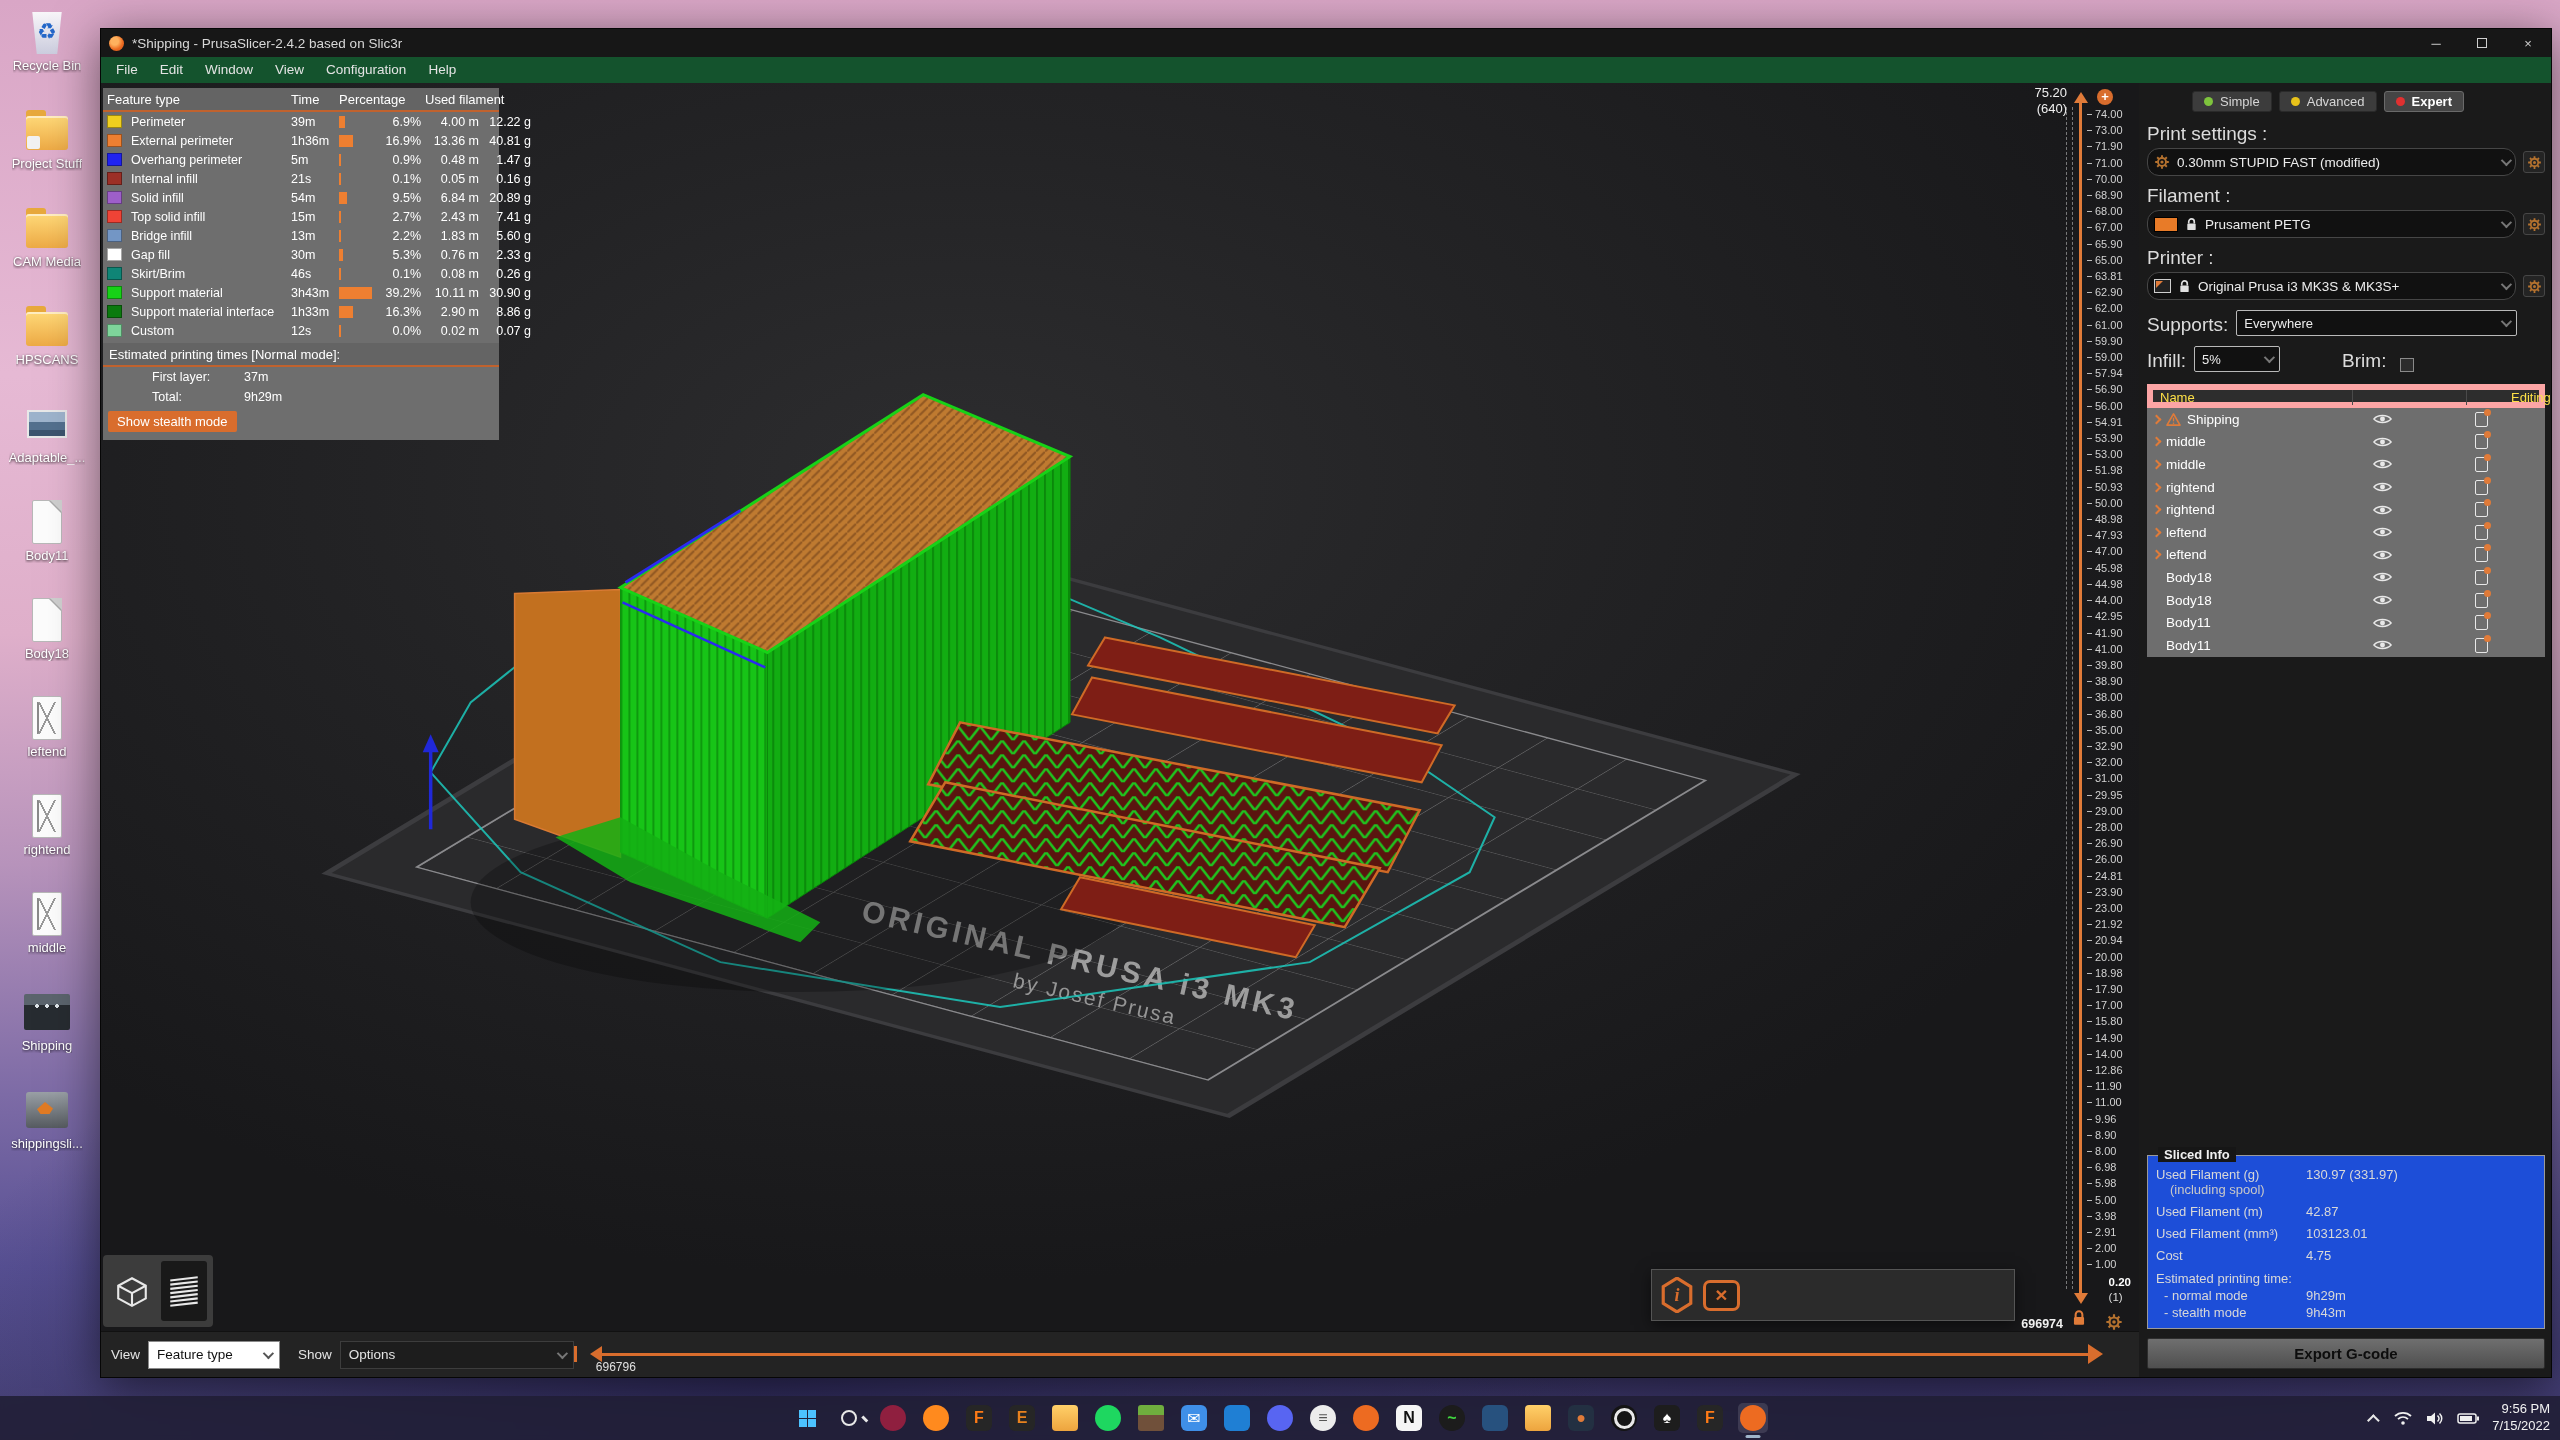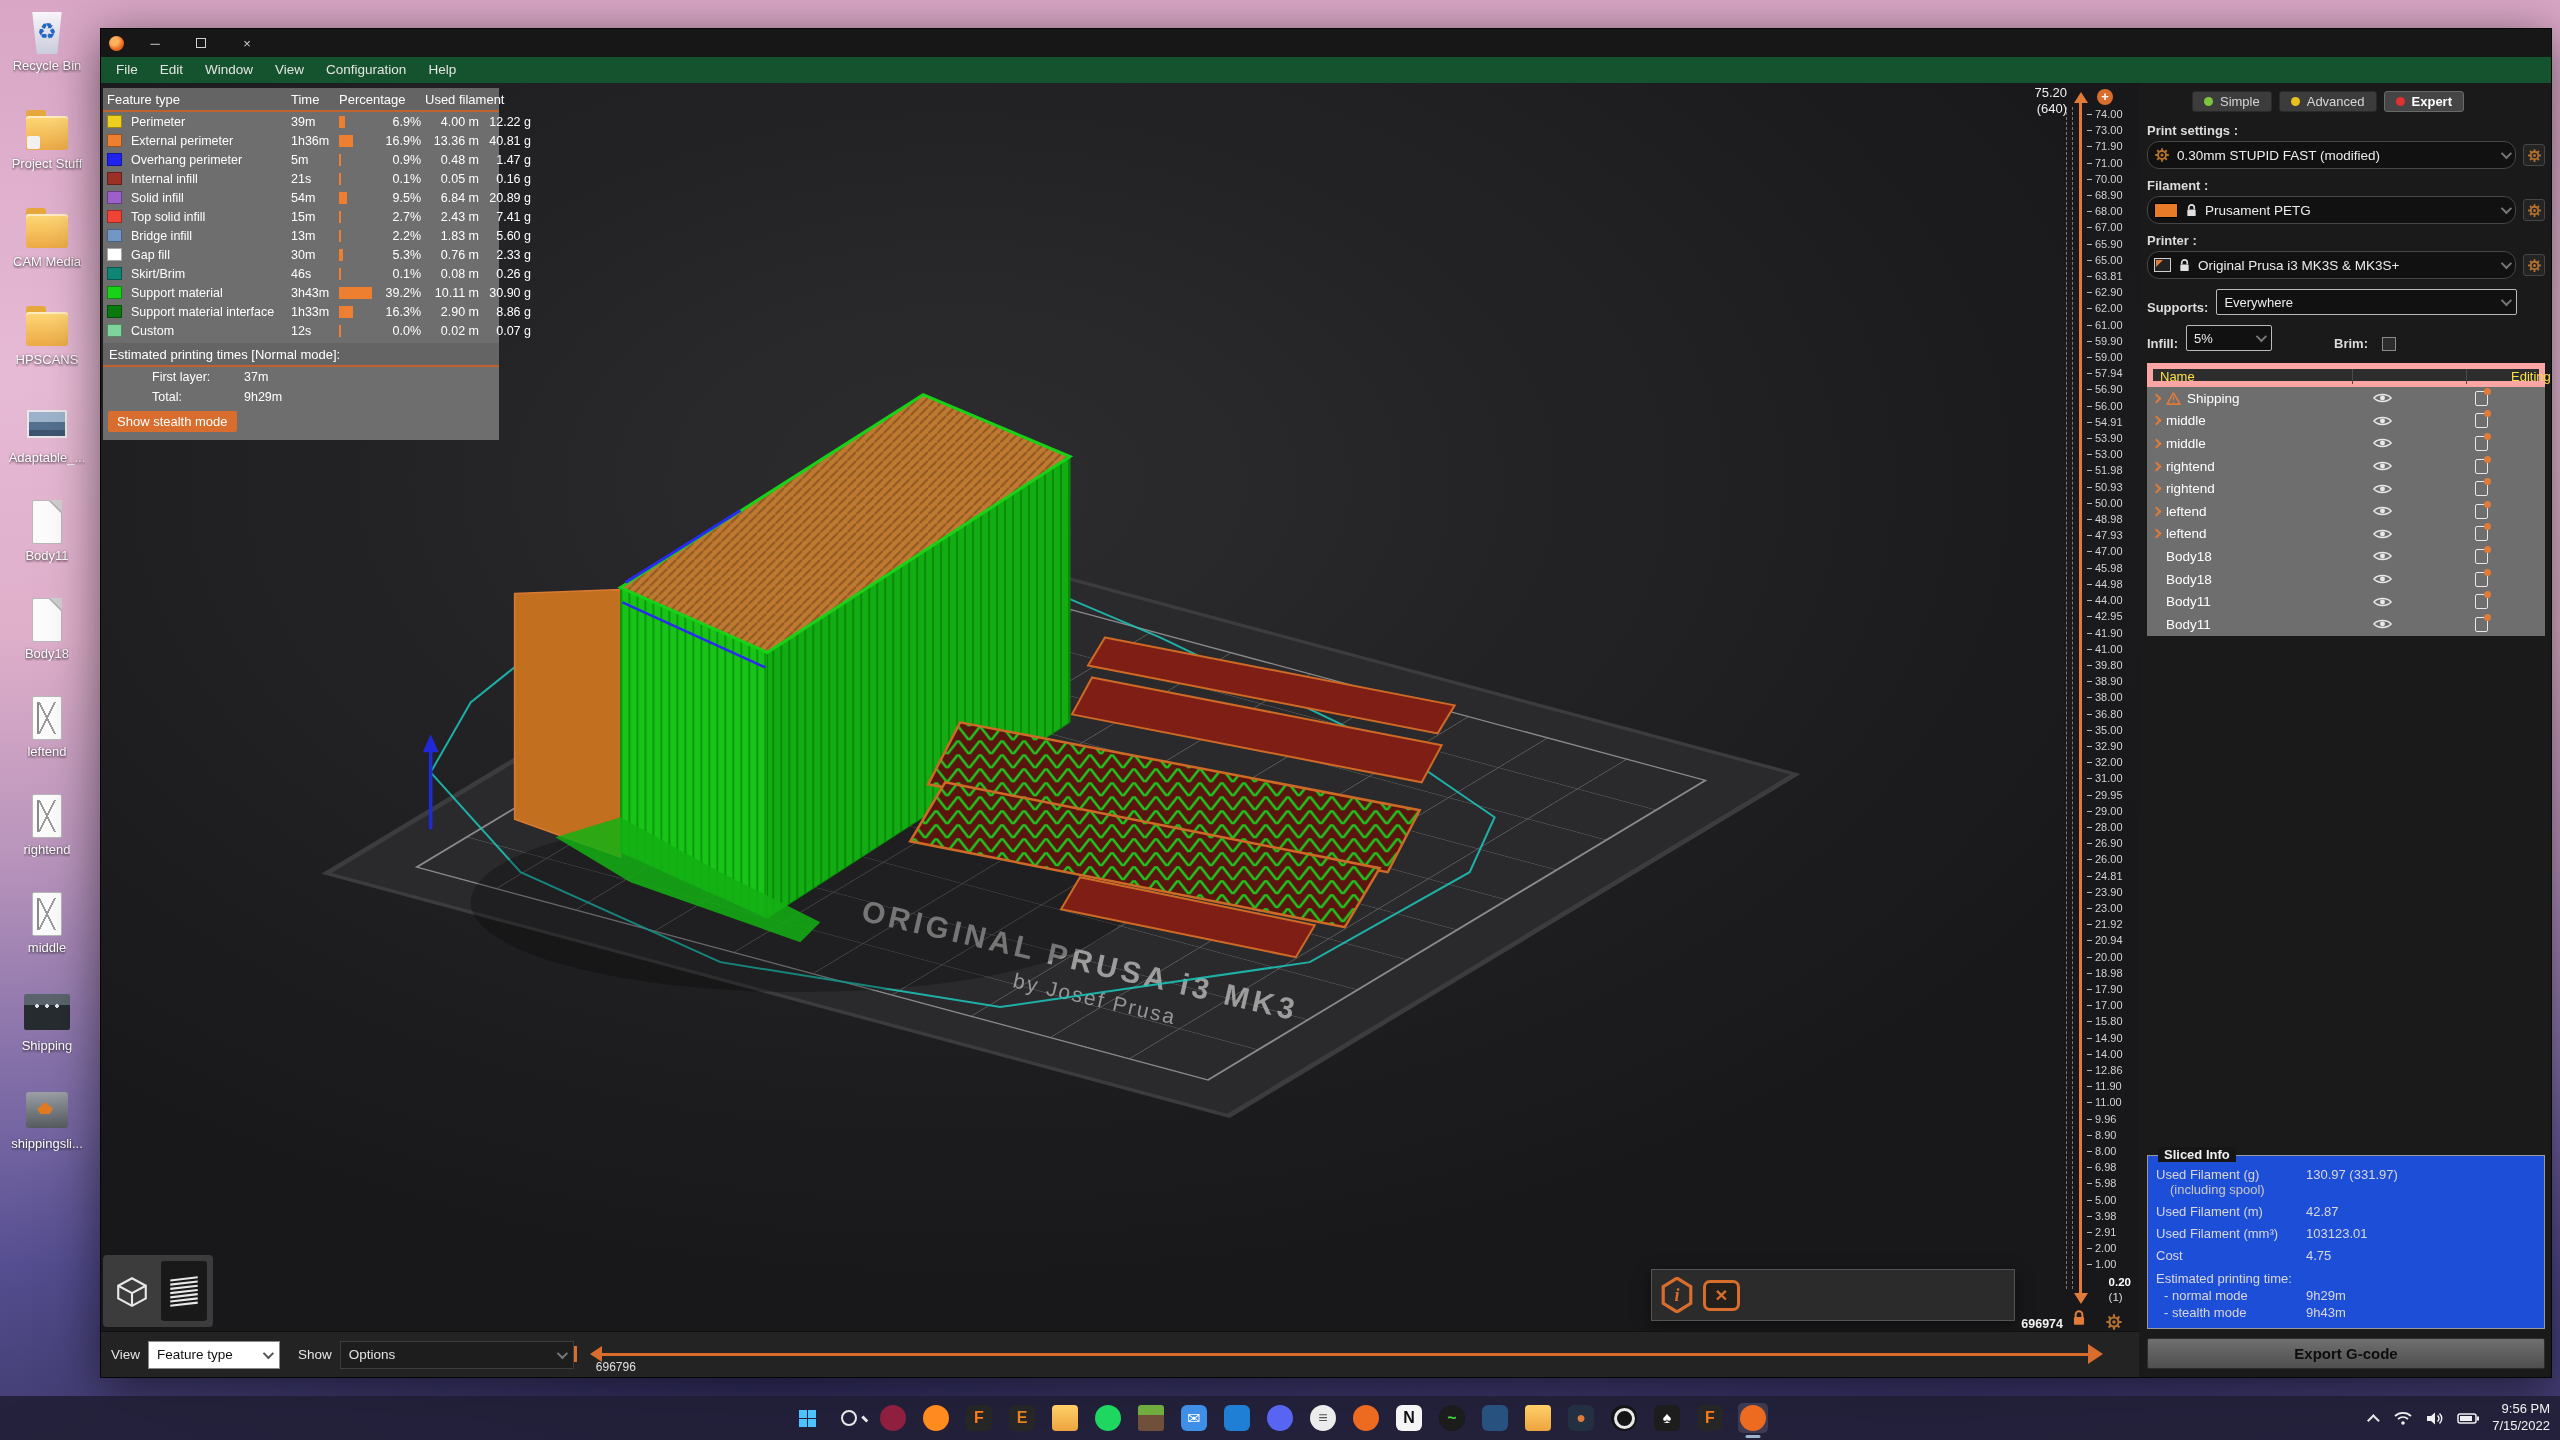--- a/index.html
+++ b/index.html
@@ -116,21 +116,21 @@
   .hs-right { position:absolute; right:-4px; top:12px; width:0; height:0; border-top:10px solid transparent; border-bottom:10px solid transparent; border-left:15px solid #d96d2d; }
   .hs-min { position:absolute; left:4px; top:28px; font-size:12px; color:#e0e0e0; }
   .hs-max { position:absolute; right:36px; top:-15px; font-size:12.5px; color:#f0f0f0; font-weight:bold; }
 
   
   .sidebar { width:412px; background:#1a1a1a; display:flex; flex-direction:column; padding:4px 6px 8px 8px; color:#e6e6e6; }
   .mode-row { display:flex; justify-content:center; gap:7px; margin:4px 36px 8px 0; }
   .mode-btn { display:flex; align-items:center; gap:7px; background:#3c3c3c; border:1px solid #2a2a2a; border-radius:3px; padding:2px 11px; font-size:13px; color:#d6d6d6; }
   .mode-dot { width:9px; height:9px; border-radius:50%; }
   .mode-btn[data-active="true"] { color:#fff; font-weight:bold; background:#454545; border-color:#6a6a6a; }
-  .sb-label { font-size:13px; color:#dcdcdc; margin:3px 0 3px 0;font-weight:bold; }
+  .sb-label { font-size:19px; color:#dcdcdc; margin:3px 0 3px 0; }
   .combo-row { display:flex; align-items:center; gap:7px; margin-bottom:6px; }
   .combo { flex:1; height:28px; background:#111; border:1px solid #464646; border-radius:12px; display:flex; align-items:center; padding:0 6px; gap:7px; }
   .combo-text { flex:1; font-size:13.5px; color:#ececec; white-space:nowrap; overflow:hidden; }
   .gear-btn { width:22px; height:22px; background:#242424; border:1px solid #464646; border-radius:3px; display:flex; align-items:center; justify-content:center; }
   .fil-swatch { width:24px; height:15px; border:1px solid #000; }
   .printer-ic { width:17px; height:14px; background:#222; border:1px solid #cfcfcf; position:relative; }
   .printer-ic::before { content:""; position:absolute; left:1px; top:1px; border-style:solid; border-width:7px 7px 0 0; border-color:#e07b39 transparent transparent transparent; }
   .inline-row { display:flex; align-items:flex-end; margin:4px 0 6px 0; }
   .inline-row .sb-label { margin:0 8px 0 0; }
   .supports-select { flex:1; margin-right:28px; }
@@ -270,20 +270,21 @@
         <div class="di-shape" data-kind="gcode">
           <span class="link-arrow"></span>
         </div>
         <div class="di-label">shippingsli...</div>
       </div>
     </div>
 
   <div id="app-window">
     <div class="titlebar">
       <div class="tb-app-icon"></div>
+      <div class="tb-title">*Shipping - PrusaSlicer-2.4.2 based on Slic3r</div>
       <div class="win-controls">
         <div class="win-btn">─</div>
         <div class="win-btn">
             <span class="maxbox"></span>
           </div>
         <div class="win-btn">×</div>
       </div>
     </div>
     <div class="menubar">
 

